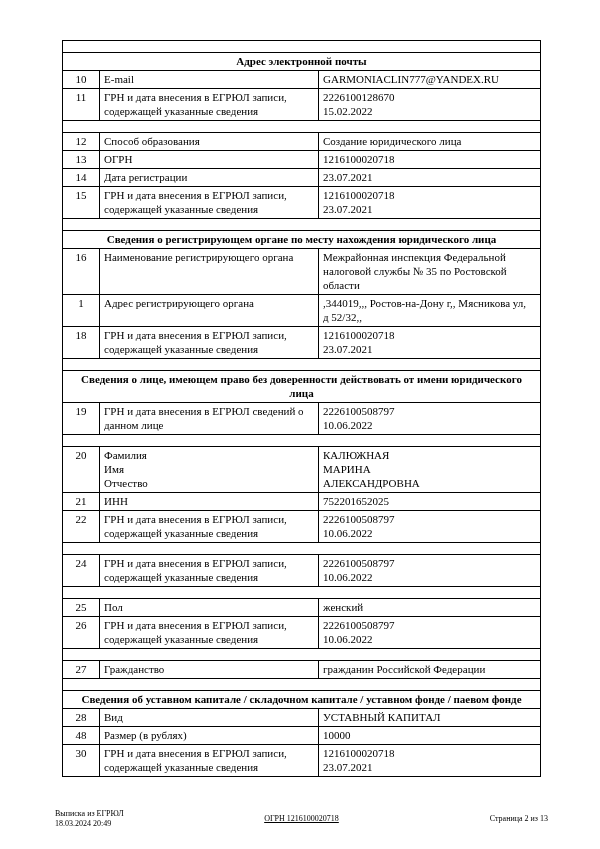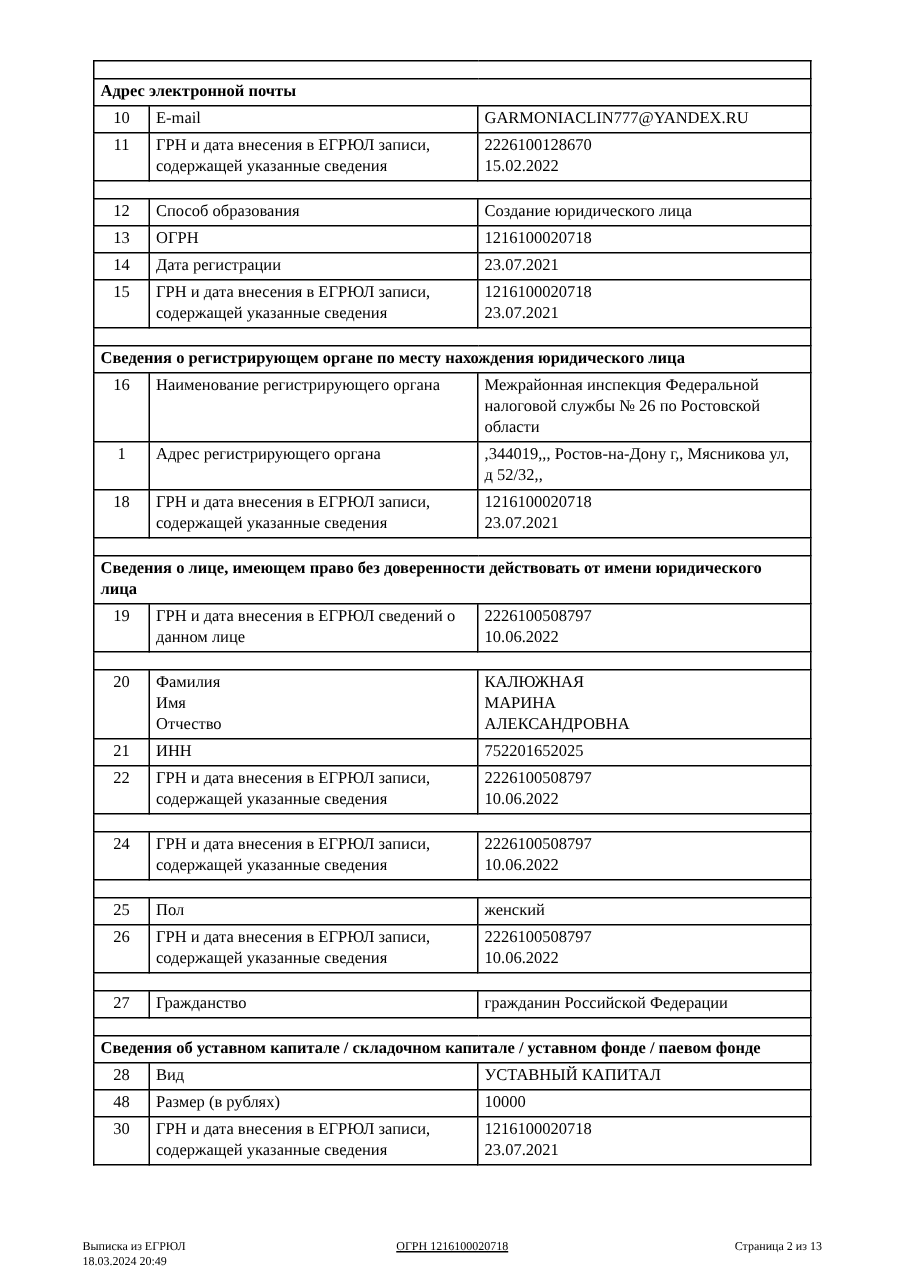--- a/index.html
+++ b/index.html
@@ -30,34 +30,34 @@
     white-space: pre-line;
     overflow-wrap: break-word;
   }
   td.num {
     text-align: center;
     padding-left: 1px;
     padding-right: 1px;
   }
   td.sect {
     font-weight: bold;
-    text-align: left;
+    text-align: center;
   }
   tr.spacer td {
     height: 11px;
     padding: 0;
   }
   .footer {
     position: absolute;
     left: 55px;
     right: 52px;
-    bottom: 3px;
+    bottom: 20px;
     display: flex;
     justify-content: space-between;
-    align-items: flex-start;
+    align-items: center;
     font-size: 8px;
     line-height: 10px;
   }
   .footer .f-left  { text-align: left;  width: 160px; }
   .footer .f-center{ text-align: center; flex: 1; text-decoration: underline; }
   .footer .f-right { text-align: right; width: 160px; }
 </style>
 </head>
 <body>
 
@@ -116,21 +116,21 @@
         <tr class="spacer">
           <td colspan="3"></td>
         </tr>
         <tr>
           <td colspan="3" class="sect">Сведения о регистрирующем органе по месту нахождения юридического лица</td>
         </tr>
         <tr>
           <td class="num">16</td>
           <td>Наименование регистрирующего органа</td>
           <td>Межрайонная инспекция Федеральной
-налоговой службы № 26 по Ростовской
+налоговой службы № 35 по Ростовской
 области</td>
         </tr>
         <tr>
           <td class="num">1</td>
           <td>Адрес регистрирующего органа</td>
           <td>,344019,,, Ростов-на-Дону г,, Мясникова ул,
 д 52/32,,</td>
         </tr>
         <tr>
           <td class="num">18</td>

